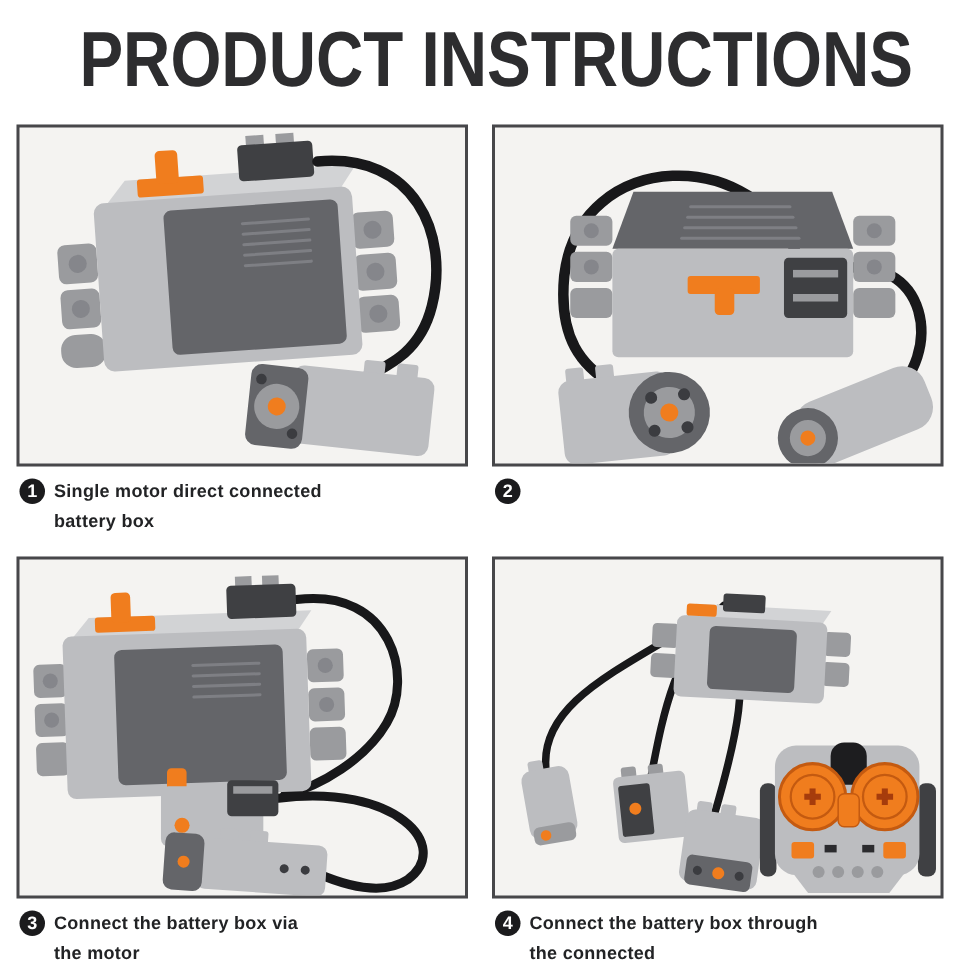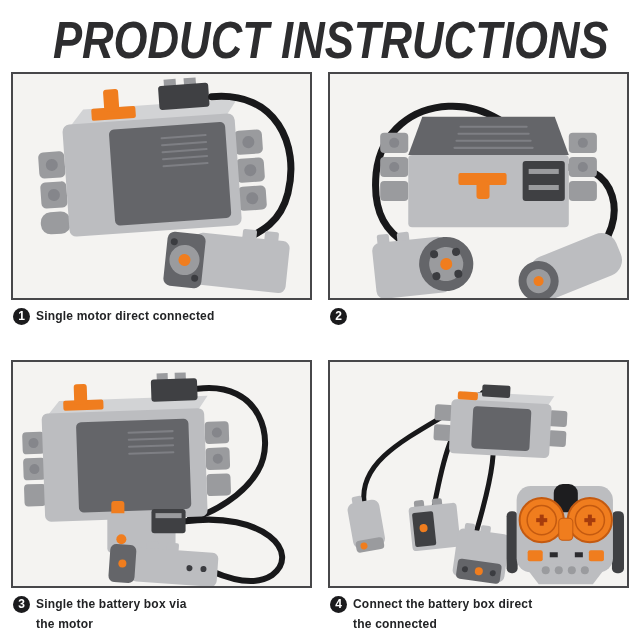--- a/index.html
+++ b/index.html
@@ -3,23 +3,22 @@
 <meta charset="utf-8">
 <style>
   html,body{margin:0;padding:0;}
   body{
     width:640px;height:640px;overflow:hidden;
     background:var(--page-bg,#fff);
     font-family:"Liberation Sans", sans-serif;
   }
   .page{width:640px;height:640px;}
   h1{
-    margin:14px 0 6px;text-align:center;line-height:1;
+    margin:14px 0 17px;text-align:center;line-height:1;
     color:var(--title-text,#2d2d2f);
-    font-style:italic;
   }
   .title-text{
     display:inline-block;font-size:52px;font-weight:bold;letter-spacing:0px;
     transform:scaleX(0.84);transform-origin:center;white-space:nowrap;
   }
   .grid{
     display:grid;grid-template-columns:1fr 1fr;column-gap:16px;
     padding:0 11px;
   }
   figure{margin:0;}
@@ -112,20 +111,21 @@
             <circle class="f-orange" cx="171" cy="189" r="6"></circle>
             <circle class="dhole" cx="159" cy="172" r="3.5"></circle>
             <circle class="dhole" cx="183" cy="206" r="3.5"></circle>
           </g>
         </svg>
       </div>
       <figcaption class="caption">
         <span class="badge">1</span>
         <span class="cap-text">
           <span>Single motor direct connected</span>
+          <span>battery box</span>
         </span>
       </figcaption>
     </figure>
 
     <figure>
       <div class="photo">
         <svg viewBox="0 0 296 222" aria-hidden="true">
           <path class="cable" stroke-width="7" d="M 202 88 C 176 10 56 12 46 98 C 42 140 58 158 78 170"></path>
           <path class="cable" stroke-width="7" d="M 224 94 C 290 80 298 152 262 178 C 250 187 240 190 230 194"></path>
           <g>
@@ -235,21 +235,21 @@
             <rect class="f-dark" x="96" y="184" width="26" height="38" rx="6"></rect>
             <circle class="f-orange" cx="109" cy="203" r="4"></circle>
             <circle class="dhole" cx="176" cy="203" r="3"></circle>
             <circle class="dhole" cx="190" cy="203" r="3"></circle>
           </g>
         </svg>
       </div>
       <figcaption class="caption">
         <span class="badge">3</span>
         <span class="cap-text">
-          <span>Single the battery box via</span>
+          <span>Connect the battery box via</span>
           <span>the motor</span>
         </span>
       </figcaption>
     </figure>
 
     <figure>
       <div class="photo">
         <svg viewBox="0 0 296 222" aria-hidden="true">
           <path class="cable" stroke-width="5" d="M 152 30 C 120 60 112 100 104 142"></path>
           <path class="cable" stroke-width="5" d="M 148 32 C 90 70 28 92 34 140"></path>
@@ -317,20 +317,20 @@
                 <circle cx="228" cy="207" r="4"></circle>
               <circle cx="241" cy="207" r="4"></circle>
                 <circle cx="254" cy="207" r="4"></circle>
             </g>
           </g>
         </svg>
       </div>
       <figcaption class="caption">
         <span class="badge">4</span>
         <span class="cap-text">
-          <span>Connect the battery box direct</span>
+          <span>Connect the battery box through</span>
           <span>the connected</span>
         </span>
       </figcaption>
     </figure>
 
   </div>
 </div>
 
 </body></html>

